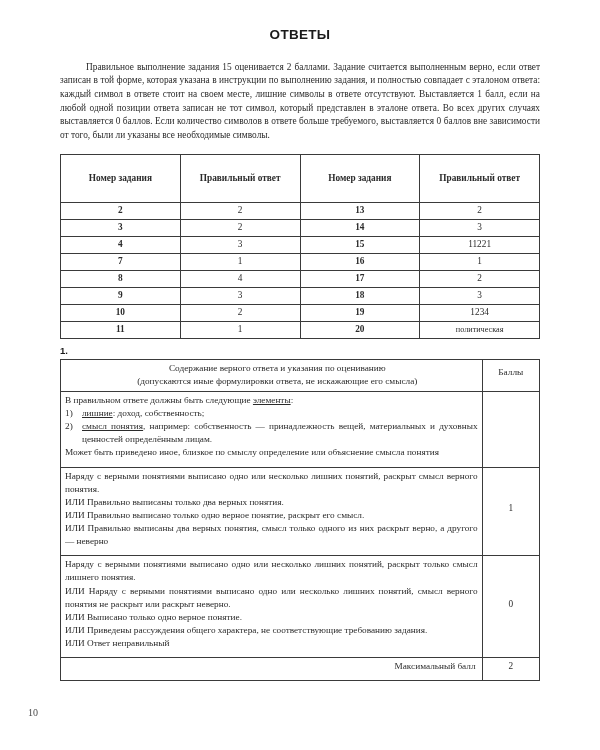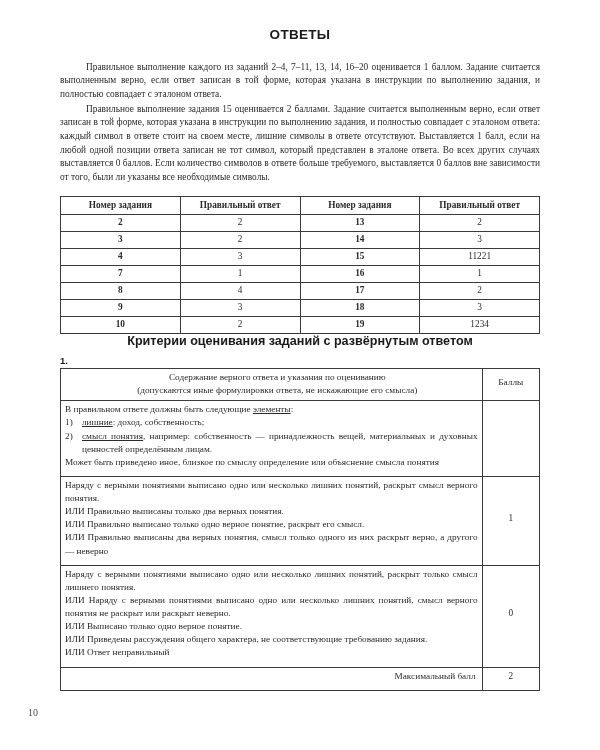--- a/index.html
+++ b/index.html
@@ -83,21 +83,21 @@
     border: 1px solid #3a3a3a;
     text-align: center;
     font-size: 9.3px;
     padding: 2.2px 2px;
     line-height: 1.25;
     color: #2b2b2b;
   }
   .answers-table th {
     font-weight: bold;
     font-size: 9.3px;
-    padding: 3px 2px;
+    padding: 18px 2px;
   }
   .answers-table td.task-id {
     font-weight: bold;
   }
   .answers-table td.ans-word {
     font-size: 8.2px;
   }
 
   
   .criteria-table {
@@ -180,21 +180,20 @@
   }
 </style>
 </head>
 <body>
 
 <div class="page">
 
   <h1 class="doc-title">ОТВЕТЫ</h1>
 
   <div class="intro">
-    <p>Правильное выполнение каждого из заданий 2–4, 7–11, 13, 14, 16–20 оценивается 1 баллом. Задание считается выполненным верно, если ответ записан в той форме, которая указана в инструкции по выполнению задания, и полностью совпадает с эталоном ответа.</p>
     <p>Правильное выполнение задания 15 оценивается 2 баллами. Задание считается выполненным верно, если ответ записан в той форме, которая указана в инструкции по выполнению задания, и полностью совпадает с эталоном ответа: каждый символ в ответе стоит на своем месте, лишние символы в ответе отсутствуют. Выставляется 1 балл, если на любой одной позиции ответа записан не тот символ, который представлен в эталоне ответа. Во всех других случаях выставляется 0 баллов. Если количество символов в ответе больше требуемого, выставляется 0 баллов вне зависимости от того, были ли указаны все необходимые символы.</p>
   </div>
 
   <table class="answers-table">
     <colgroup>
       <col style="width:25%">
         <col style="width:25%">
         <col style="width:25%">
         <col style="width:25%">
     </colgroup>
@@ -242,24 +241,29 @@
         <td>3</td>
         <td class="task-id">18</td>
         <td>3</td>
       </tr>
       <tr>
         <td class="task-id">10</td>
         <td>2</td>
         <td class="task-id">19</td>
         <td>1234</td>
       </tr>
+      <tr>
+        <td class="task-id">11</td>
+        <td>1</td>
+        <td class="task-id">20</td>
+        <td class="ans-word">политическая</td>
+      </tr>
     </tbody>
   </table>
 
-  <h2 class="section-title">Критерии оценивания заданий с развёрнутым ответом</h2>
 
   <div class="task-num">1.</div>
 
   <table class="criteria-table">
     <colgroup>
       <col style="width:88%">
         <col style="width:12%">
     </colgroup>
     <thead>
       <tr>

